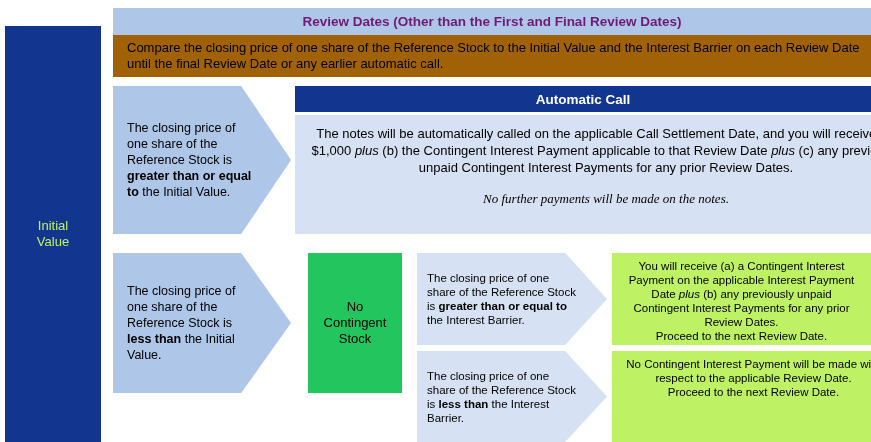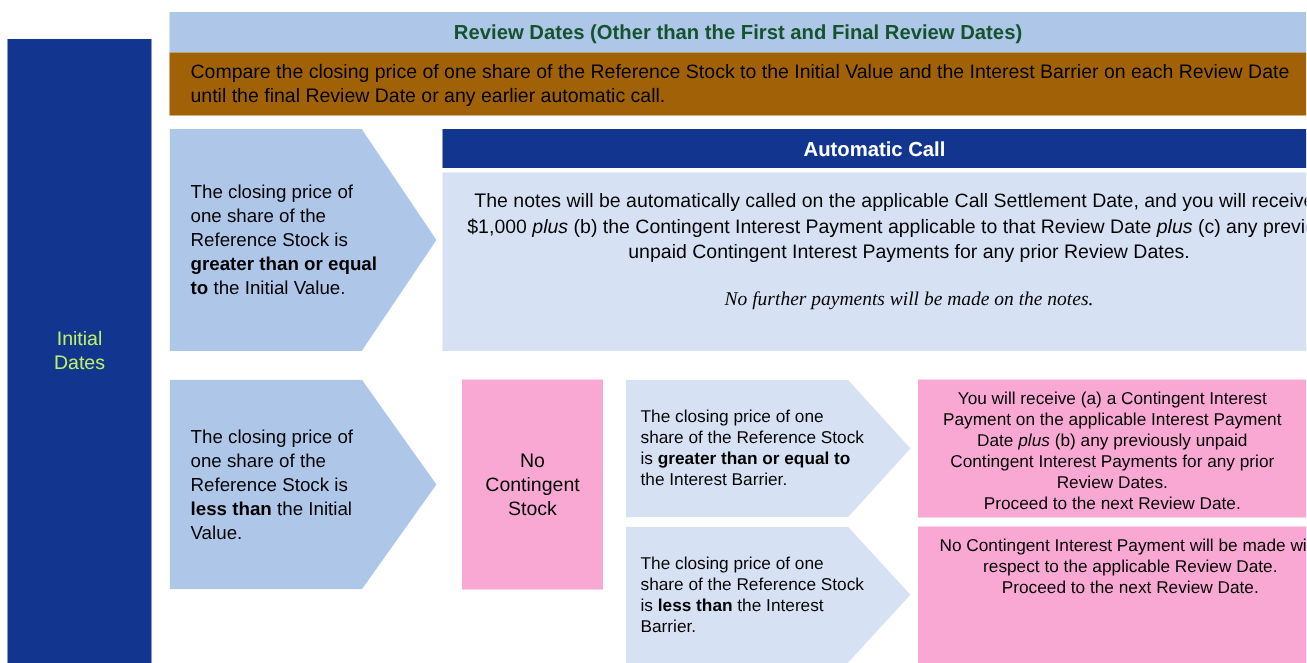--- a/index.html
+++ b/index.html
@@ -37,21 +37,21 @@
   }
 
   
   .review-dates-header {
     position: absolute;
     left: 113px;
     top: 8px;
     width: 758px;
     height: 27px;
     background: #aec6e8;
-    color: #14532d;
+    color: #701a75;
     font-weight: bold;
     font-size: 13.5px;
     display: flex;
     align-items: center;
     justify-content: center;
     text-align: center;
   }
   .review-dates-desc {
     position: absolute;
     left: 113px;
@@ -127,21 +127,21 @@
     font-family: Liberation Serif, serif;
   }
 
   
   .no-auto-call {
     position: absolute;
     left: 308px;
     top: 253px;
     width: 94px;
     height: 140px;
-    background: #f9a8d4;
+    background: #22c55e;
     font-size: 13px;
     line-height: 16px;
     text-align: center;
     display: flex;
     align-items: center;
     justify-content: center;
   }
 
   
   .cond-arrow {
@@ -167,21 +167,21 @@
     left: 417px;
     top: 351px;
     width: 190px;
     height: 91px;
     clip-path: polygon(0 0, 78% 0, 100% 50%, 78% 100%, 0 100%);
   }
 
   
   .outcome {
     position: absolute;
-    background: #f9a8d4;
+    background: #bef264;
     font-size: 11.5px;
     line-height: 14px;
     text-align: center;
     box-sizing: border-box;
     padding: 6px 10px;
   }
   .out-1 {
     left: 612px;
     top: 253px;
     width: 259px;
@@ -201,21 +201,21 @@
   i { font-style: italic; }
 </style>
 </head>
 <body>
 
 <div id="page">
 
   <div class="initial-value-bar">
     <div>
       <span>Initial</span><br>
-      <span>Dates</span>
+      <span>Value</span>
     </div>
   </div>
 
   <div class="review-dates-header">Review Dates (Other than the First and Final Review Dates)</div>
 
   <div class="review-dates-desc">Compare the closing price of one share of the Reference Stock to the Initial Value and the Interest Barrier on each Review Date until the final Review Date or any earlier automatic call.</div>
 
   <div class="arrow-box arrow-1">
     <div class="txt">
       <span>The closing price of one share of the Reference Stock is </span><b>greater than or equal to</b><span> the Initial Value.</span>

